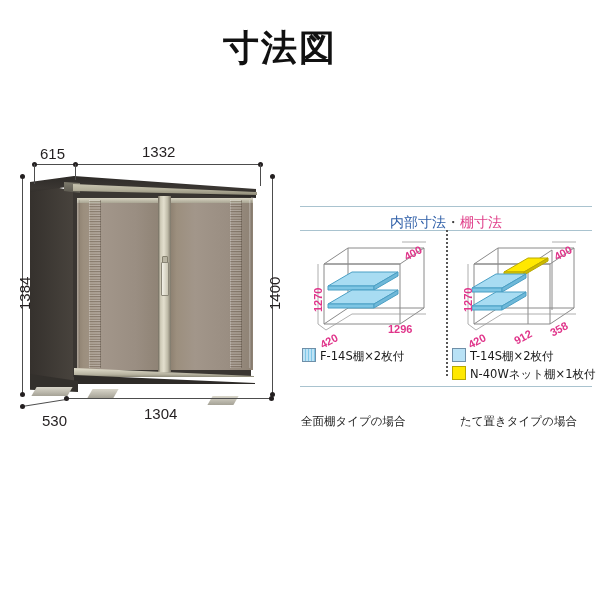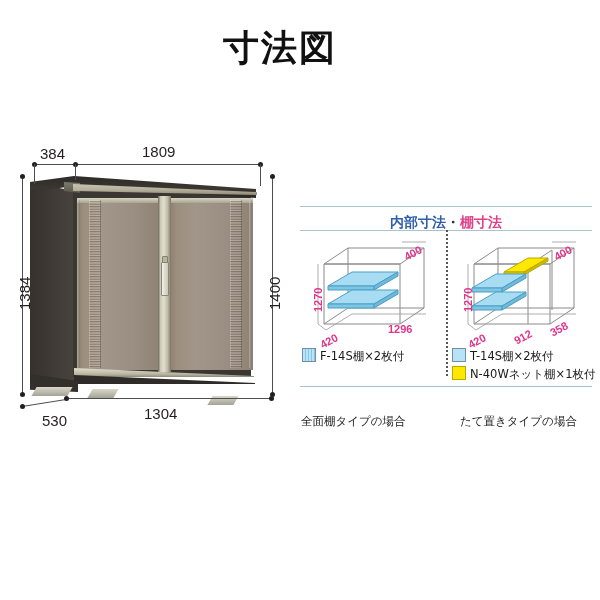--- a/index.html
+++ b/index.html
@@ -81,21 +81,21 @@
     background:#33302c;clip-path:polygon(0 0,100% 7px,100% 100%,0 88%);}
   .foot{position:absolute;height:9px;background:linear-gradient(to bottom,#d9d6ca,#a5a296);}
   .foot.f1{left:4px;top:219px;width:36px;transform:skewX(-30deg);}
   .foot.f2{left:60px;top:221px;width:26px;transform:skewX(-30deg);}
   .foot.f3{left:180px;top:228px;width:26px;transform:skewX(-30deg);}
 
   
   #panel{position:absolute;left:300px;top:206px;width:292px;height:185px;}
   .rule{position:absolute;left:0;width:292px;height:1px;background:#a9c3cf;}
   .panel-head{position:absolute;left:0;top:8px;width:292px;text-align:center;
-    font-size:14px;font-weight:bold;
+    font-size:14px;font-weight:normal;
     font-family:"DejaVu Sans","Liberation Sans",sans-serif;}
   .ph-blue{color:#2f5fa8;}
   .ph-dot{color:#333;}
   .ph-pink{color:#e0408a;}
   .vdiv{position:absolute;left:146px;top:24px;width:0;height:146px;
     border-left:2px dotted #555;}
 
   
   .iso{position:absolute;top:30px;width:142px;height:110px;}
   .iso-l{left:2px;}
@@ -155,22 +155,22 @@
     <div class="floor"></div>
     <div class="foot f1"></div>
     <div class="foot f2"></div>
     <div class="foot f3"></div>
   </div>
 
   <div class="dline h" style="left:34px;top:164px;width:228px;"></div>
   <div class="dot" style="left:32px;top:162px;"></div>
   <div class="dot" style="left:73px;top:162px;"></div>
   <div class="dot" style="left:258px;top:162px;"></div>
-  <div class="dim" style="left:40px;top:145px;">384</div>
-  <div class="dim" style="left:142px;top:143px;">1809</div>
+  <div class="dim" style="left:40px;top:145px;">615</div>
+  <div class="dim" style="left:142px;top:143px;">1332</div>
 
   <div class="dline v" style="left:34px;top:164px;height:20px;"></div>
   <div class="dline v" style="left:75px;top:164px;height:16px;"></div>
   <div class="dline v" style="left:260px;top:164px;height:22px;"></div>
 
   <div class="dline v" style="left:22px;top:176px;height:218px;"></div>
   <div class="dot" style="left:20px;top:174px;"></div>
   <div class="dot" style="left:20px;top:392px;"></div>
   <div class="dim vert" style="left:16px;top:310px;">1384</div>
 

